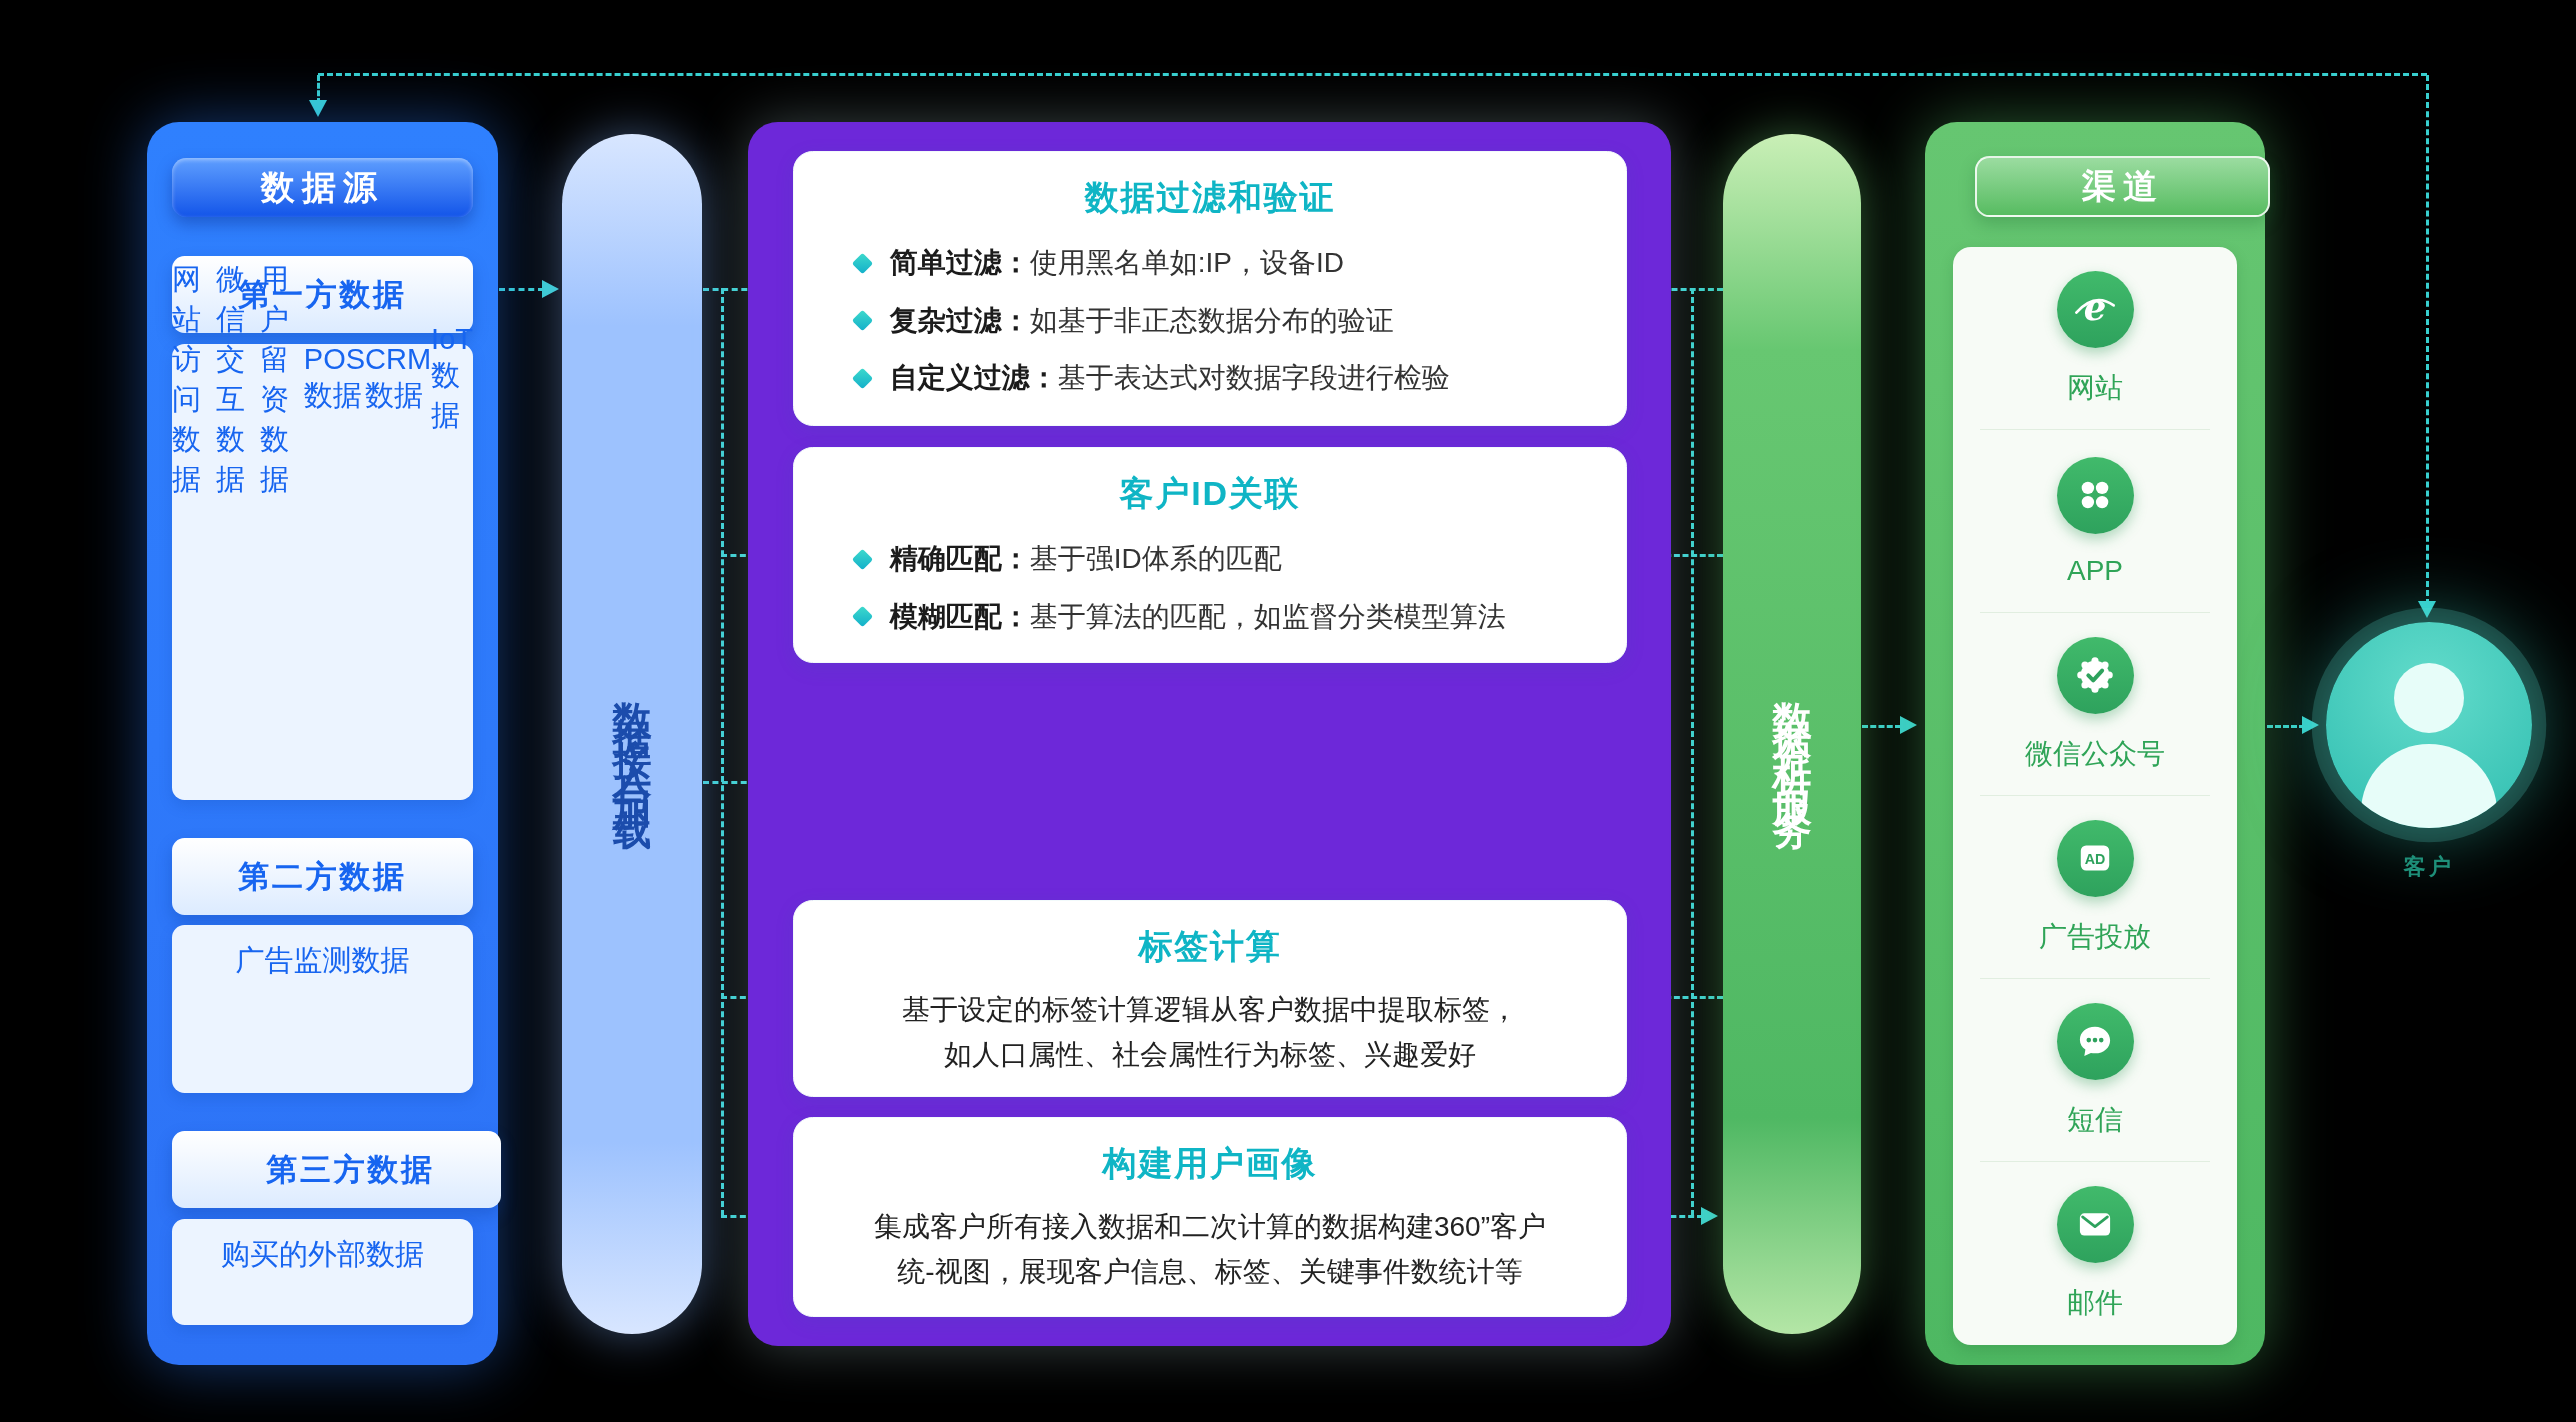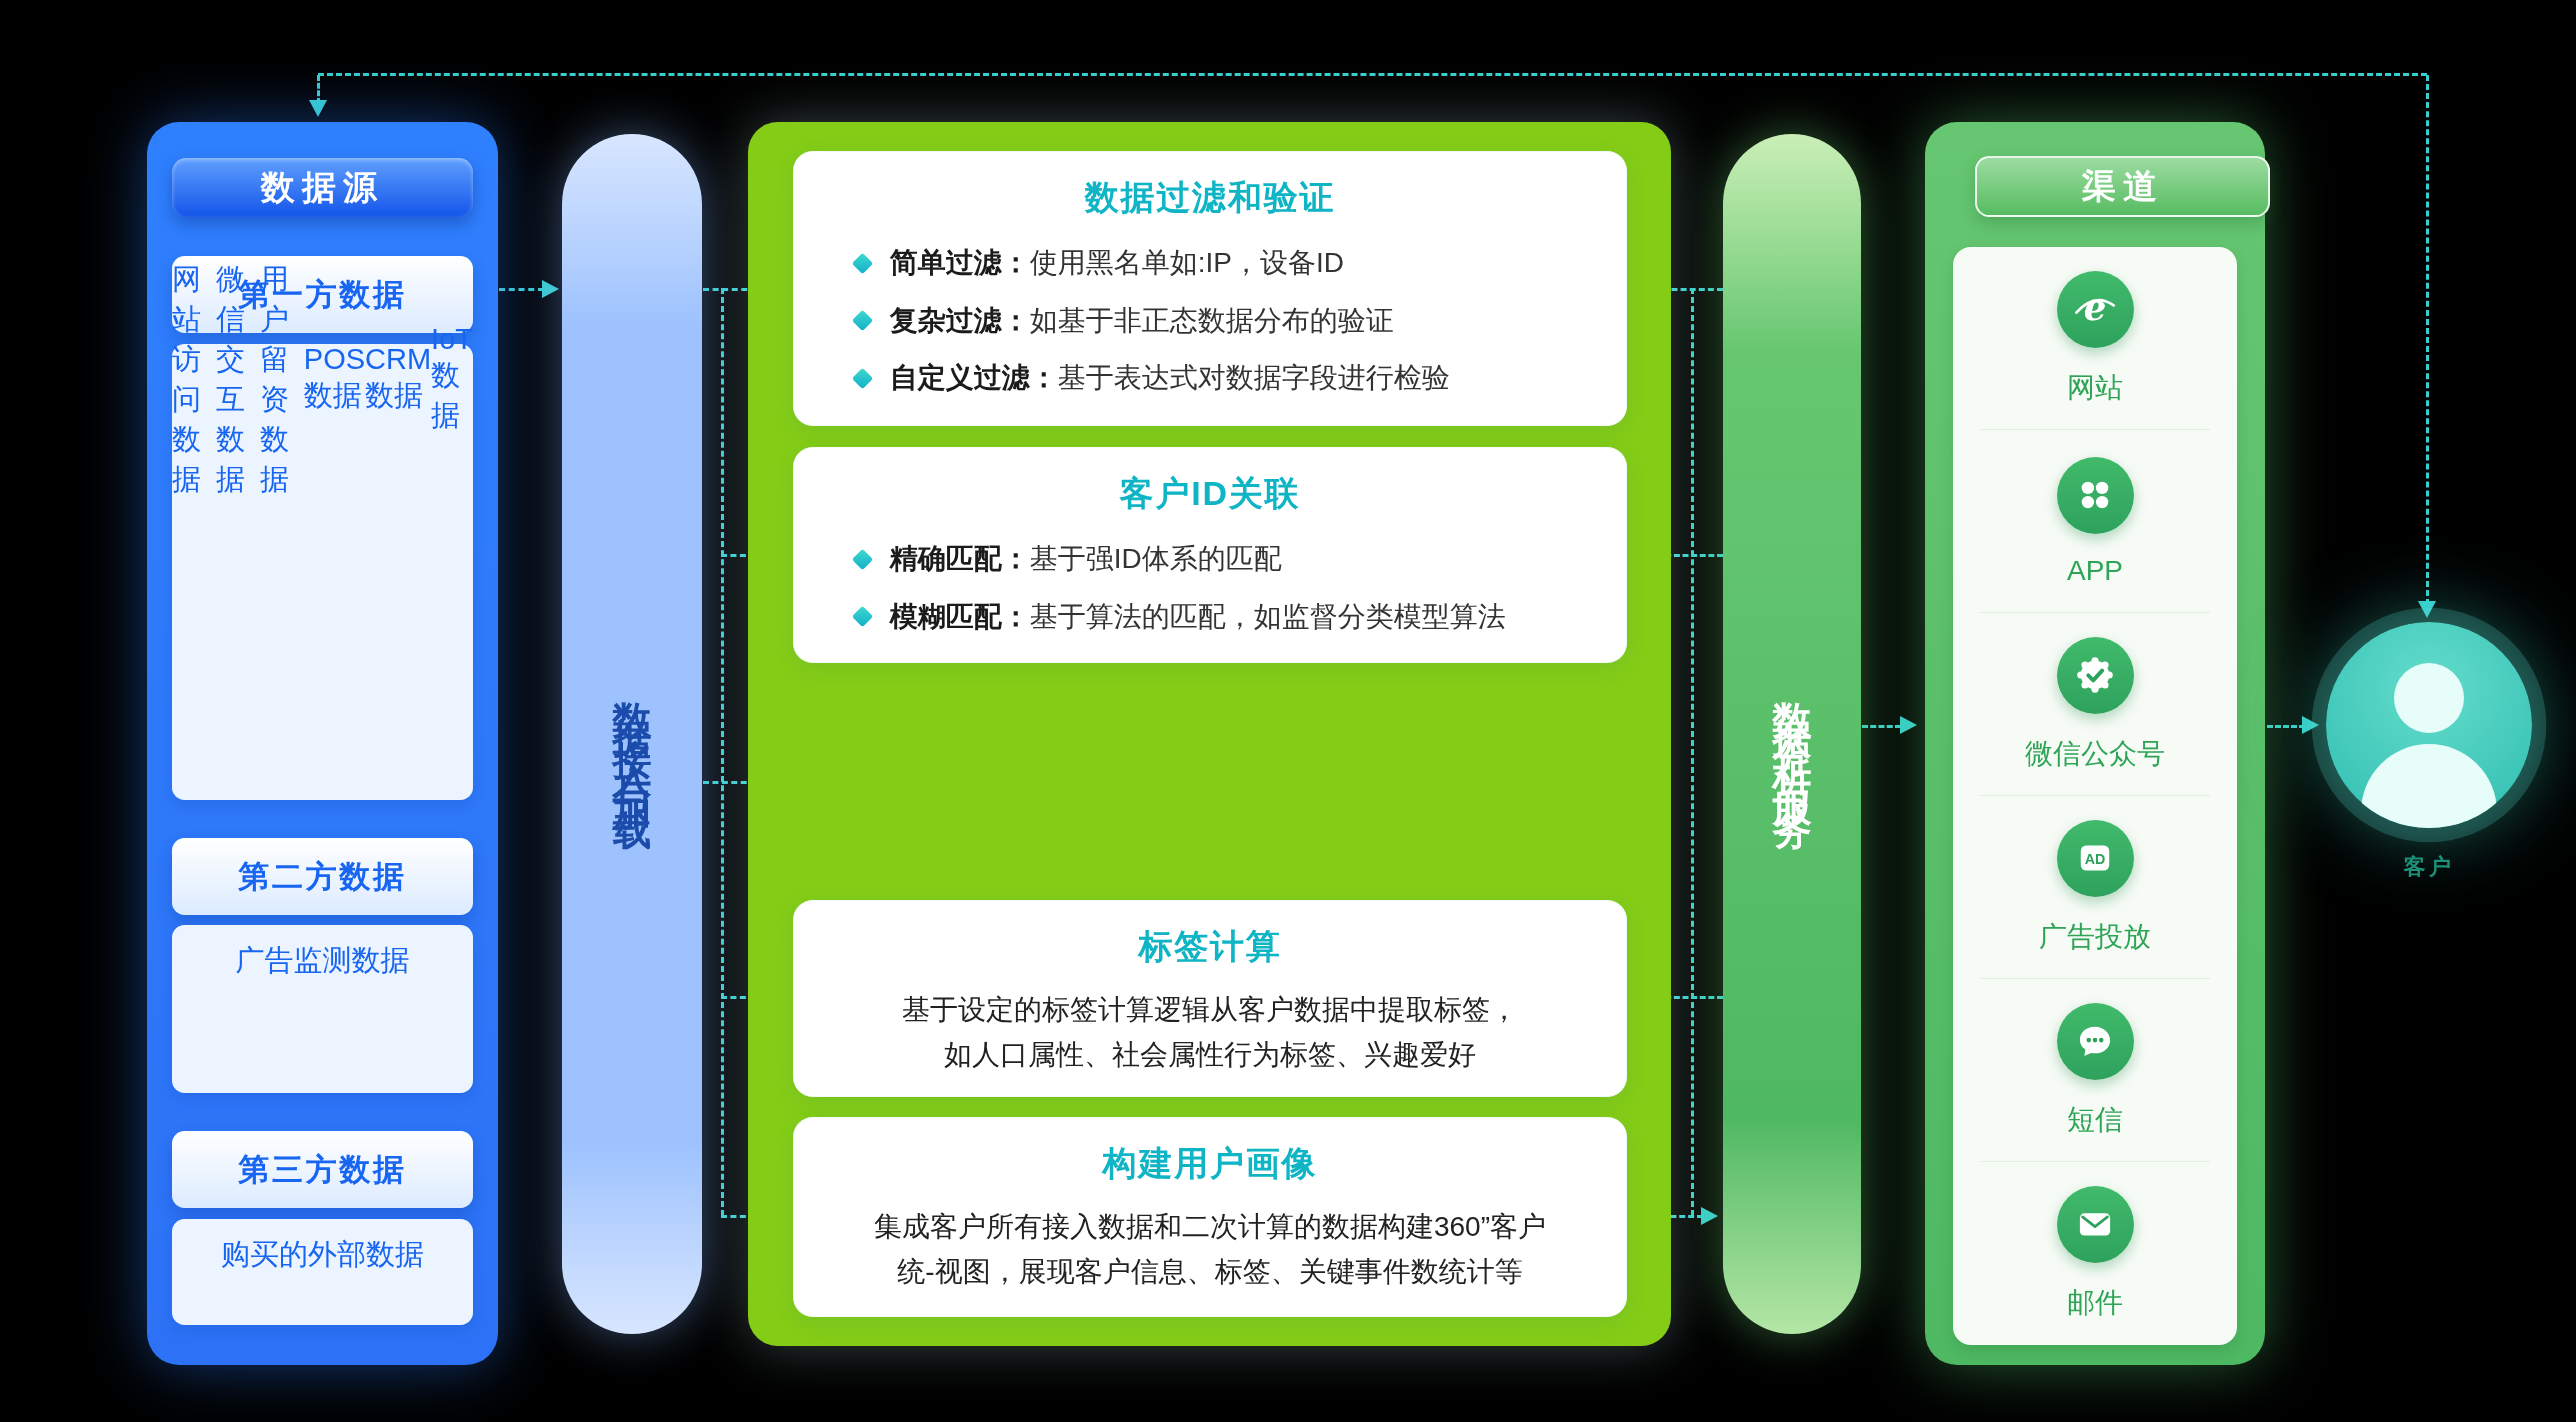--- a/index.html
+++ b/index.html
@@ -44,21 +44,21 @@
   .bar-green{left:1723px;top:134px;width:138px;height:1200px;
              background:linear-gradient(180deg,#C9EFB6 0%,#67C771 18%,#4FB863 82%,#B4E6A6 100%);
              box-shadow:0 0 49px rgba(110,210,120,.45);}
   .vtext{writing-mode:vertical-rl;text-orientation:upright;font-size:39px;font-weight:bold;
          letter-spacing:18px;}
   .bar-blue .vtext{color:#1B4CAC;}
   .bar-green .vtext{color:#ffffff;}
 
   
   .panel-mid{position:absolute;left:748px;top:122px;width:923px;height:1224px;border-radius:30px;
-             background:#84cc16;box-shadow:0 0 54px rgba(200,240,245,.28);}
+             background:#6d28d9;box-shadow:0 0 54px rgba(200,240,245,.28);}
   .card{position:absolute;left:45px;width:834px;background:#ffffff;border-radius:19.7px;
         border:0.9px solid #f2fafb;box-shadow:0 5.4px 19.7px rgba(30,120,150,.10);box-sizing:border-box;}
   .card-title{margin-top:23px;text-align:center;color:#0FB5C5;font-size:34px;font-weight:bold;
               letter-spacing:1.8px;}
   .bullets{display:flex;flex-direction:column;gap:19.7px;margin:23px 36px 0 61px;}
   .bullet{display:flex;align-items:center;}
   .diamond{width:15px;height:15px;flex:0 0 auto;margin-right:19.7px;border-radius:2.7px;
            transform:rotate(45deg);background:linear-gradient(135deg,#3EDACC,#12AFCA);}
   .bullet-label{font-weight:bold;color:#1b1b1b;font-size:28px;white-space:nowrap;}
   .bullet-text{color:#333;font-size:28px;}
@@ -154,21 +154,21 @@
       <div class="src-item">POS数据</div>
       <div class="src-item">CRM数据</div>
       <div class="src-item">IoT数据</div>
     </div>
 
     <div class="grp-title" style="top:716px;">第二方数据</div>
     <div class="grp-items" style="top:803px;height:168px;">
       <div class="src-item">广告监测数据</div>
     </div>
 
-    <div class="grp-title" style="top:1009px;">第三方数据</div>
+    <div class="grp-title" style="top:1009px;padding-left:28px;">第三方数据</div>
     <div class="grp-items" style="top:1097px;height:106px;">
       <div class="src-item">购买的外部数据</div>
     </div>
   </div>
 
   <div class="vbar bar-blue">
     <div class="vtext">数据接入与加载</div>
   </div>
 
   <div class="panel-mid">

